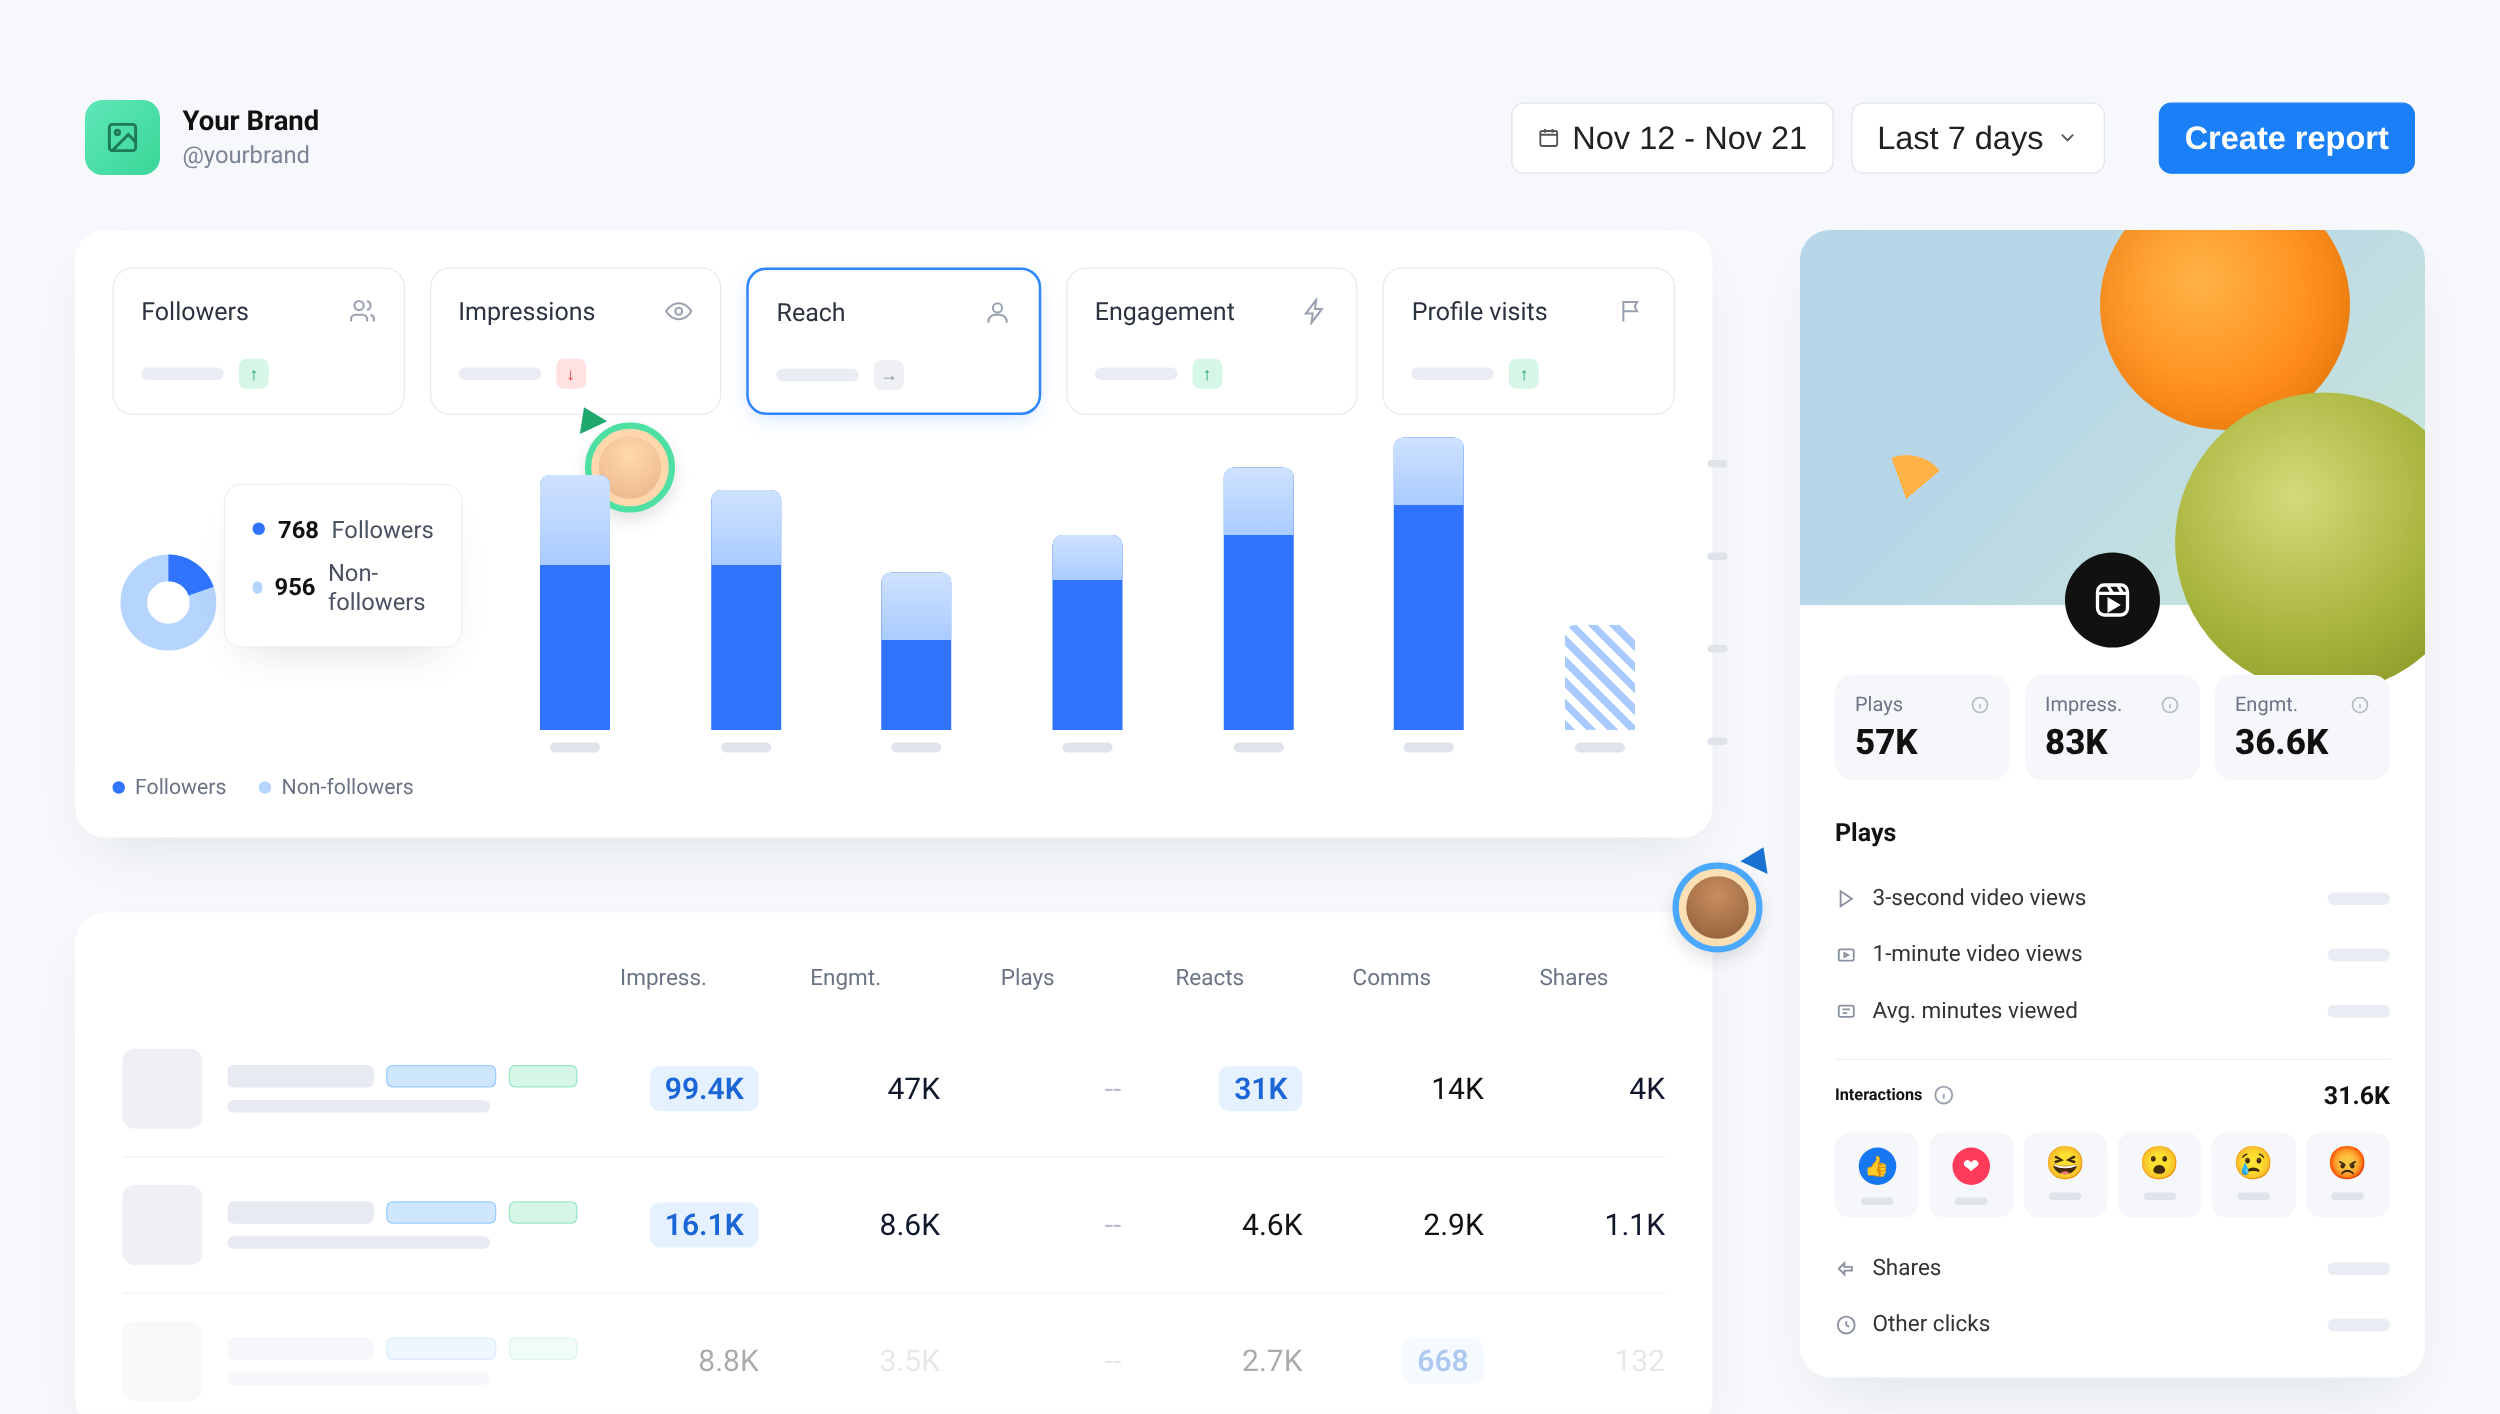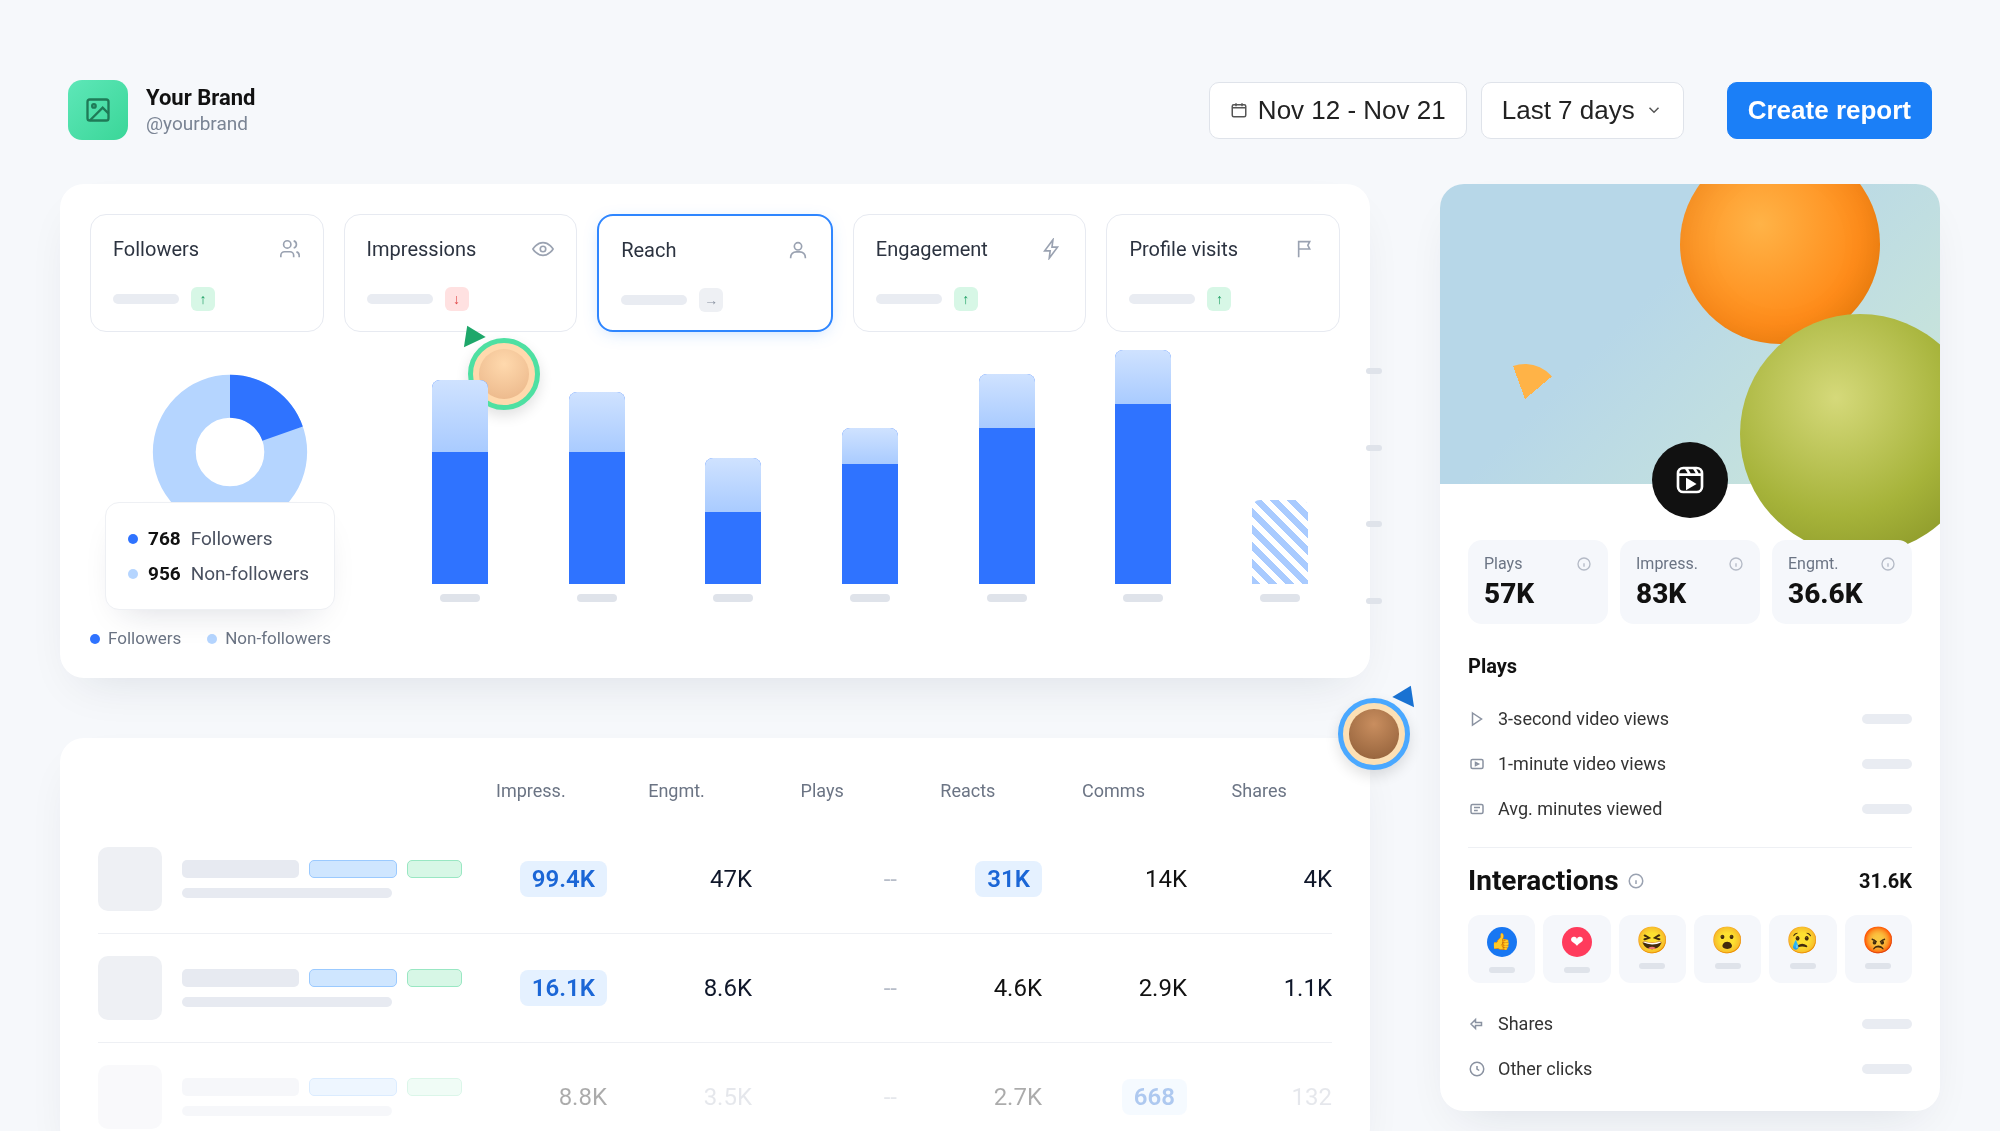--- a/index.html
+++ b/index.html
@@ -45,21 +45,21 @@
   .skeleton { height:10px; border-radius:6px; background:#e9ecf2; }
   .metric-body { display:flex; align-items:center; gap:12px; }
   .metric-body .skeleton { width:66px; }
   .badge { display:inline-flex; align-items:center; justify-content:center; width:24px; height:24px; border-radius:6px; font-size:14px; font-weight:700; }
   .badge.up { background:#d7f7e6; color:#1a9e61; }
   .badge.down { background:#ffe1e1; color:#e14848; }
   .badge.neutral { background:#eef0f4; color:#8a92a1; }
 
   
   .chart-wrap { display:flex; gap: 30px; align-items:stretch; position:relative; }
-  .donut-col { width: 280px; flex:none; display:flex; flex-direction:column; align-items:center; gap:20px; }
+  .donut-col { width: 280px; flex:none; display:flex; flex-direction:row; align-items:center; gap:20px; }
   .donut { width:180px; height:180px; }
   .legend-card { background:#fff; border:1px solid #eef0f4; border-radius:14px; box-shadow: 0 16px 36px -18px rgba(20,30,60,.18); padding: 18px 22px; width: 230px; margin-top:-60px; margin-left:-20px; z-index:2; position:relative; }
   .legend-row { display:flex; align-items:center; gap:10px; font-size:19px; padding:6px 0; }
   .dot { width:10px; height:10px; border-radius:50%; display:inline-block; }
   .dot.dark { background:#2f73ff; }
   .dot.light { background:#b5d5ff; }
   .legend-val { font-weight:700; }
   .legend-label { color:#4a5160; }
 
   .bars-col { flex:1; position:relative; }
@@ -115,21 +115,21 @@
   .rp-stat-label svg { width:16px; height:16px; stroke:#b4bac6; fill:none; stroke-width:2; }
   .rp-stat-val { font-weight:800; font-size:28px; margin-top:4px; }
 
   .rp-section-title { font-weight:700; font-size:20px; margin: 6px 0 18px; }
   .rp-line { display:flex; align-items:center; justify-content:space-between; padding:12px 0; }
   .rp-line-left { display:flex; align-items:center; gap:12px; color:#333; font-size:18px; }
   .rp-line-left svg { width:18px; height:18px; stroke:#8a92a1; fill:none; stroke-width:2; }
   .rp-divider { height:1px; background:#eef0f4; margin:16px 0; }
 
   .rp-int-head { display:flex; align-items:center; justify-content:space-between; }
-  .rp-int-head .lbl { display:flex; align-items:center; gap:8px; font-weight:700; font-size:28px; }
+  .rp-int-head .lbl { display:flex; align-items:center; gap:8px; font-weight:700; font-size:13px; }
   .rp-int-head .lbl svg { width:18px; height:18px; stroke:#9aa2b1; fill:none; stroke-width:2; }
   .rp-int-val { font-weight:700; font-size:20px; }
 
   .reactions { display:flex; gap:8px; margin-top:18px; }
   .react { flex:1; background:#f5f7fb; border-radius:12px; padding:12px 0 10px; display:flex; flex-direction:column; align-items:center; gap:10px; }
   .react .emoji { font-size:26px; line-height:1; }
   .react .emoji.like { width:30px;height:30px;border-radius:50%;background:#1877f2; display:flex;align-items:center;justify-content:center;color:#fff;font-size:16px;}
   .react .emoji.heart { width:30px;height:30px;border-radius:50%;background:#ff3b5c; display:flex;align-items:center;justify-content:center;color:#fff;font-size:16px;}
   .react .sk { width:26px; height:6px; border-radius:4px; background:#dfe3ea; }
 

